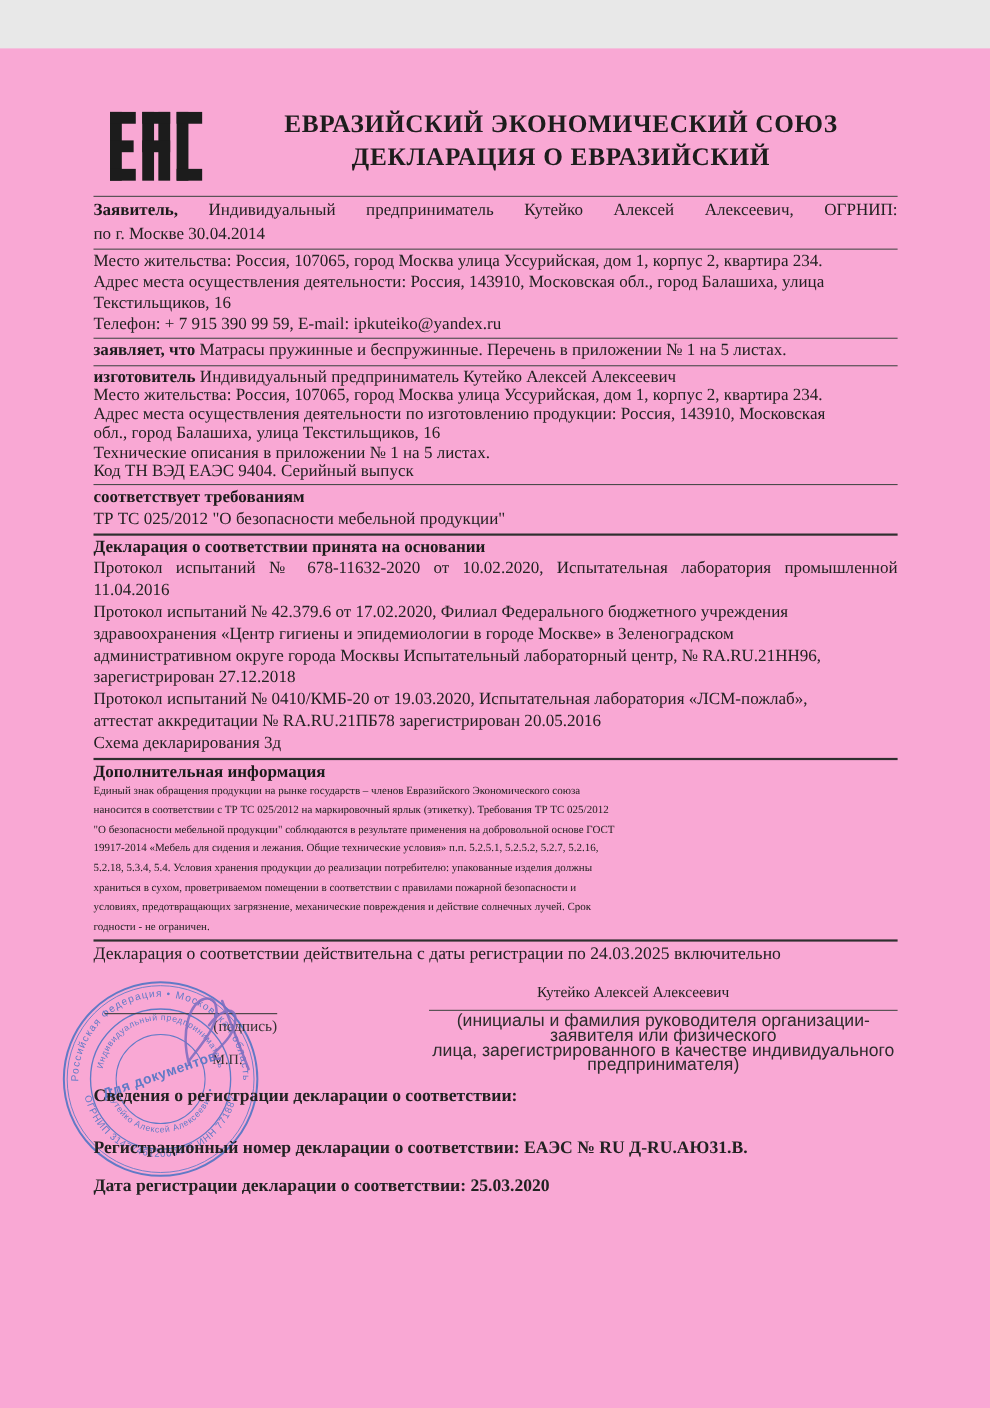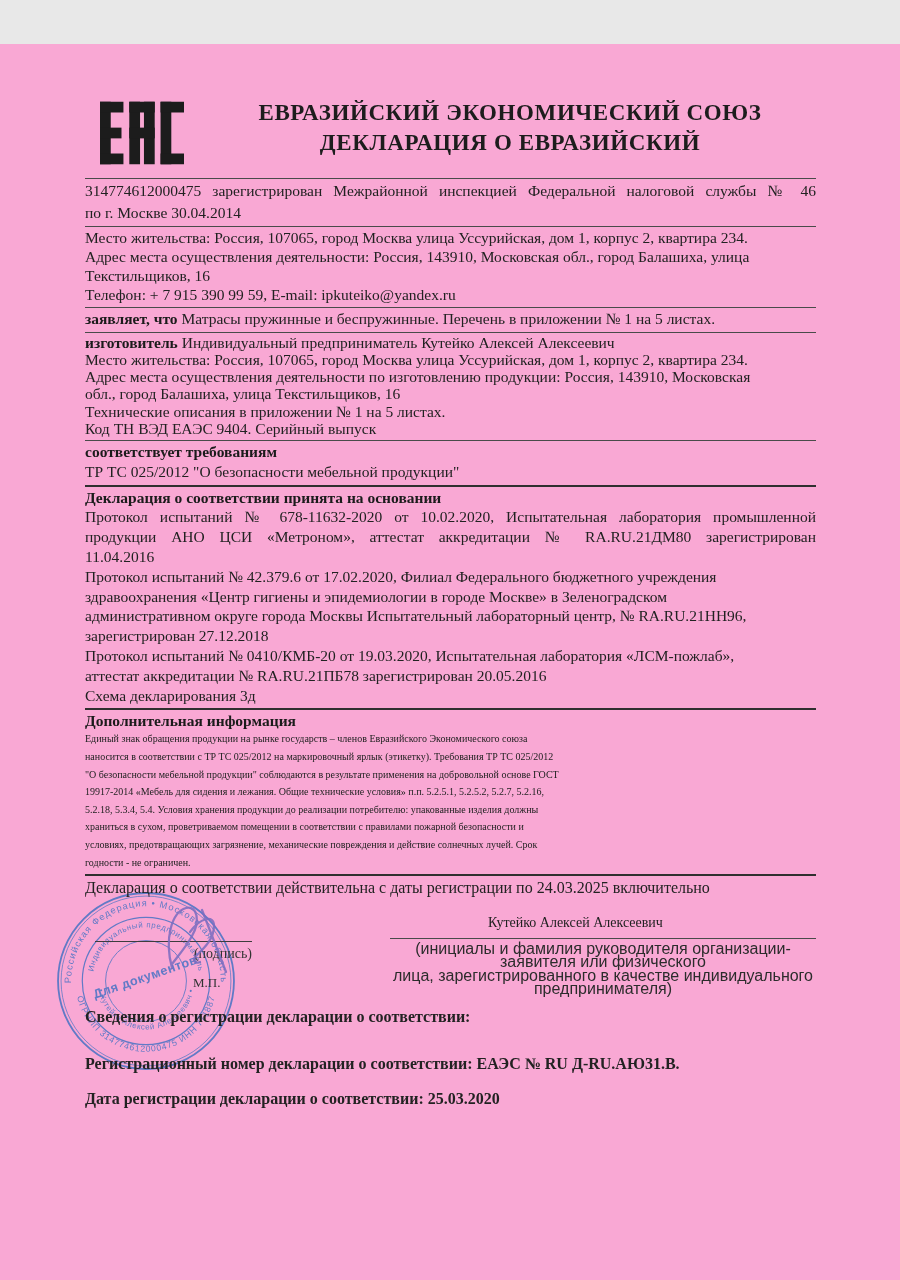--- a/index.html
+++ b/index.html
@@ -92,21 +92,21 @@
       <text font-size="7.8" letter-spacing="0.6">
         <textPath href="#arcBottomInner" startOffset="50%" text-anchor="middle">• Кутейко Алексей Алексеевич •</textPath>
       </text>
       <text x="90" y="90" font-size="12.5" font-weight="bold" letter-spacing="0.5" text-anchor="middle" transform="rotate(-19 90 88)">Для документов</text>
     </g>
   </svg>
 
   <div class="doc">
 
     <div class="s lh22">
-      <div class="just">314774612000475 зарегистрирован Межрайонной инспекцией Федеральной налоговой службы № 46</div>
+      <div class="just"><b>Заявитель,</b> <span>Индивидуальный  предприниматель  Кутейко  Алексей  Алексеевич,   ОГРНИП:</span></div>
       <div>по г. Москве 30.04.2014</div>
     </div>
 
     <div class="s lh19">
       <div>Место жительства: Россия, 107065, город Москва улица Уссурийская, дом 1, корпус 2, квартира 234.<br>Адрес места осуществления деятельности: Россия, 143910, Московская обл., город  Балашиха, улица<br>Текстильщиков, 16<br>Телефон: + 7 915 390 99 59, E-mail: ipkuteiko@yandex.ru</div>
     </div>
 
     <div class="s lh20">
       <b>заявляет, что</b>
       <span>Матрасы пружинные и беспружинные. Перечень в приложении № 1 на 5 листах.</span>
@@ -119,21 +119,20 @@
 
     <div class="s lh20">
       <div><b>соответствует требованиям</b></div>
       <div>ТР ТС 025/2012 "О безопасности мебельной продукции"</div>
     </div>
 
     <div class="s thick lh20">
       <div><b>Декларация о соответствии принята на основании</b></div>
       <div>
         <div class="just">Протокол испытаний № 678-11632-2020 от 10.02.2020, Испытательная лаборатория промышленной</div>
-        <div class="just">продукции  АНО  ЦСИ  «Метроном»,  аттестат  аккредитации  №  RA.RU.21ДМ80  зарегистрирован</div>
         <div>11.04.2016</div>
       </div>
       <div>Протокол испытаний № 42.379.6 от 17.02.2020, Филиал Федерального бюджетного учреждения<br>здравоохранения «Центр гигиены и эпидемиологии в городе Москве» в Зеленоградском<br>административном округе города Москвы Испытательный лабораторный центр, № RA.RU.21НН96,<br>зарегистрирован 27.12.2018</div>
       <div>Протокол испытаний № 0410/КМБ-20 от 19.03.2020, Испытательная лаборатория «ЛСМ-пожлаб»,<br>аттестат аккредитации № RA.RU.21ПБ78 зарегистрирован 20.05.2016</div>
       <div>Схема декларирования 3д</div>
     </div>
 
     <div class="s thick">
       <div style="line-height:19px;"><b>Дополнительная информация</b></div>
       <div class="addl-text">Единый знак обращения продукции на рынке государств – членов Евразийского Экономического союза<br>наносится в соответствии с  ТР ТС 025/2012 на маркировочный ярлык (этикетку). Требования ТР ТС 025/2012<br>"О безопасности мебельной продукции" соблюдаются в результате применения на добровольной основе ГОСТ<br>19917-2014 «Мебель для сидения и лежания. Общие технические условия» п.п. 5.2.5.1, 5.2.5.2, 5.2.7, 5.2.16,<br>5.2.18, 5.3.4, 5.4. Условия хранения продукции до реализации потребителю: упакованные изделия должны<br>храниться в сухом, проветриваемом помещении в соответствии с правилами пожарной безопасности и<br>условиях, предотвращающих загрязнение, механические повреждения и действие солнечных лучей.  Срок<br>годности - не ограничен.</div>

